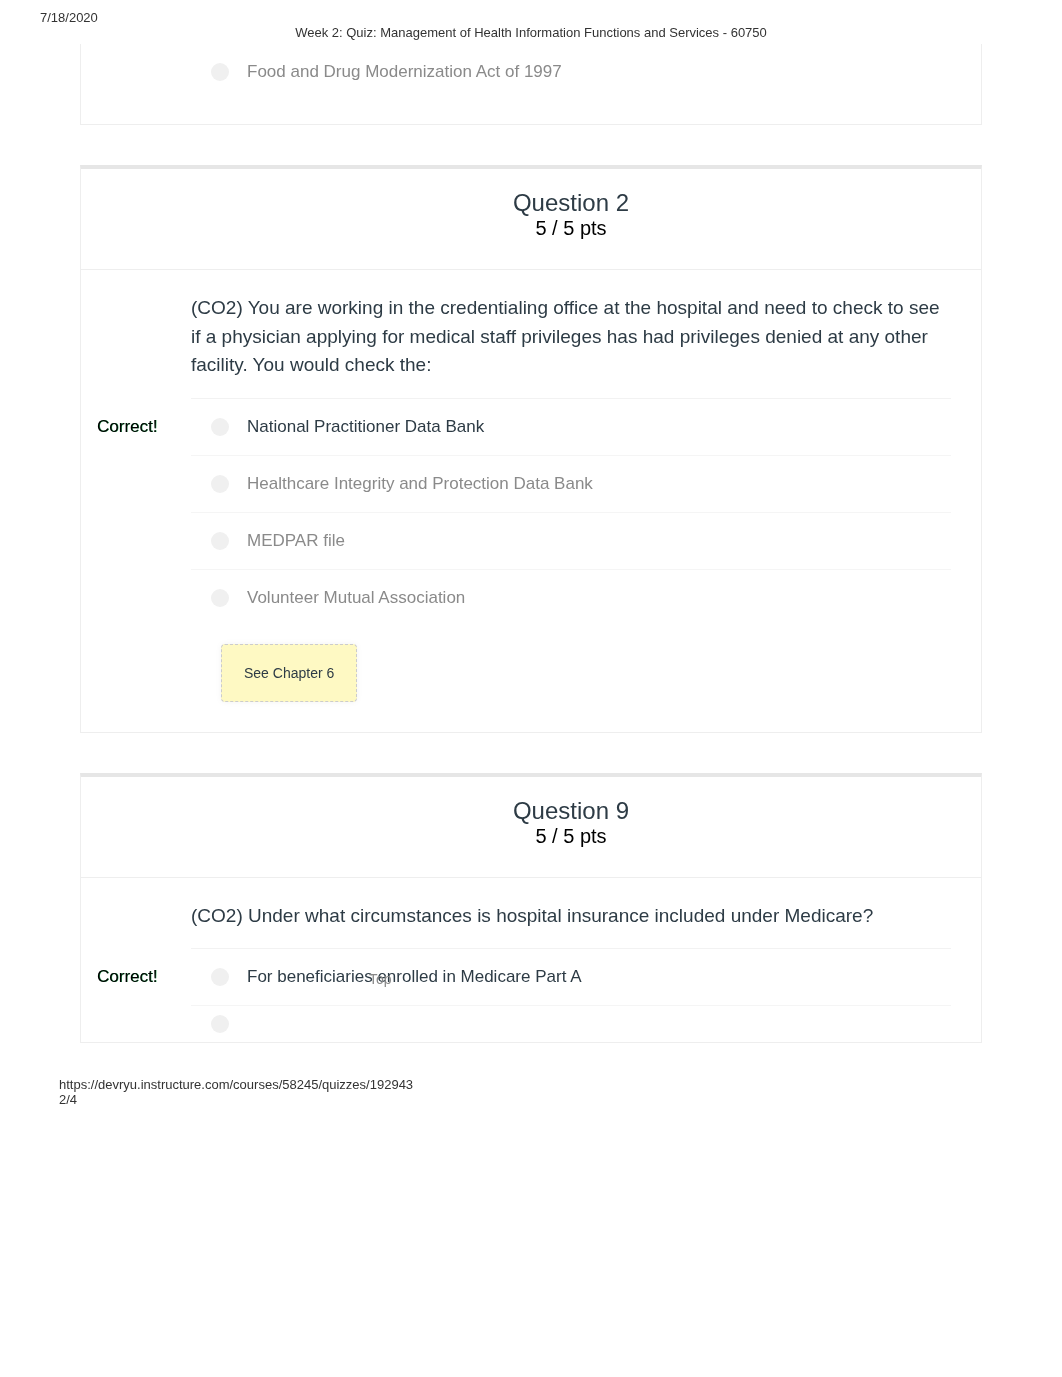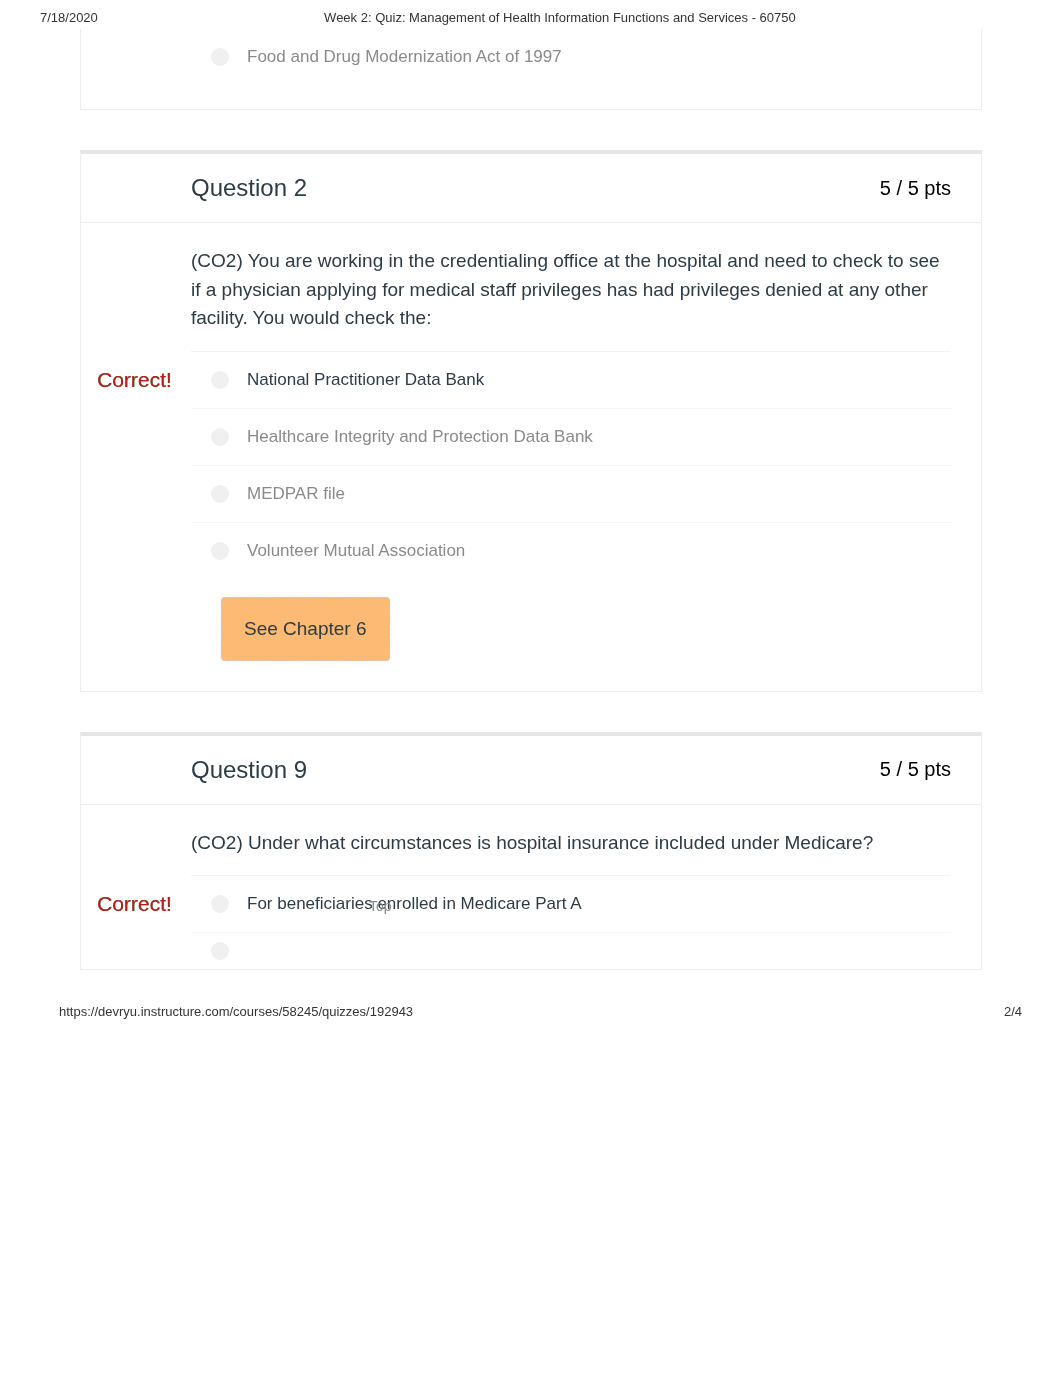--- a/index.html
+++ b/index.html
@@ -1,18 +1,19 @@
 <!DOCTYPE html>
 <html><head>
   <meta charset="utf-8">
   <style>
     * {
       box-sizing: border-box;
       margin: 0;
       padding: 0;
+      flex-direction: column;
     }
     body {
       font-family: "Helvetica Neue", Helvetica, Arial, sans-serif;
       background: #ffffff;
       color: #2d3b45;
       width: 1062px;
       position: relative;
     }
     .page-header {
       display: flex;
@@ -39,21 +40,21 @@
       position: relative;
     }
     .question-block.first {
       border-top: 1px solid #eee;
       margin-top: 0;
     }
     .q-header {
       display: flex;
       justify-content: space-between;
       align-items: center;
-      padding: 20px 30px 20px 110px;
+      padding: 20px 30px 29px 110px;
       border-bottom: 1px solid #eee;
       text-align: center;
     }
     .q-title {
       font-size: 24px;
       color: #2d3b45;
       font-weight: 400;
     }
     .q-pts {
       font-size: 20px;
@@ -90,36 +91,36 @@
       width: 18px;
       height: 18px;
       border-radius: 50%;
       background: #f0f0f0;
     }
     .correct-label {
       position: absolute;
       left: -94px;
       top: 50%;
       transform: translateY(-50%);
-      color: #b91c1c;
-      font-size: 21px;
+      color: #000000;
+      font-size: 17px;
       font-weight: 400;
       text-shadow: 0.4px 0 0 #2ea85b;
       text-align: right;
     }
     .feedback {
       margin: 18px 0 6px 30px;
       border: 1px dashed #ccc;
       border-radius: 4px;
       padding: 20px 22px;
       display: inline-block;
-      font-size: 19px;
+      font-size: 14px;
       color: #2d3b45;
       box-shadow: 0 0 6px rgba(0,0,0,0.05);
-      background: #fdba74;
+      background: #fef9c3;
       text-align: right;
     }
     .top-link {
       position: absolute;
       font-size: 14px;
       color: #888;
       pointer-events: none;
     }
     .page-footer {
       display: flex;

